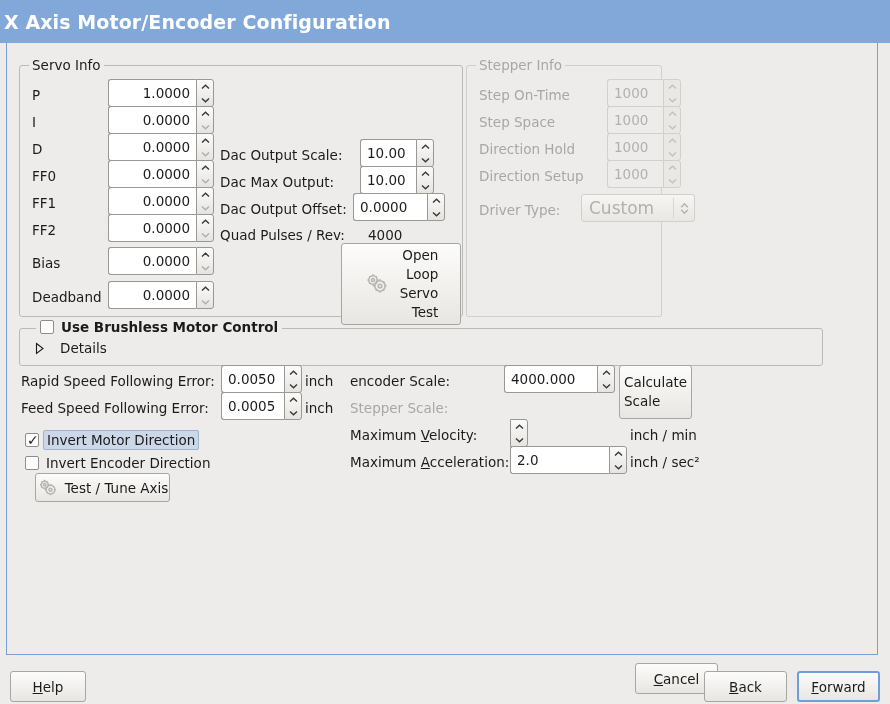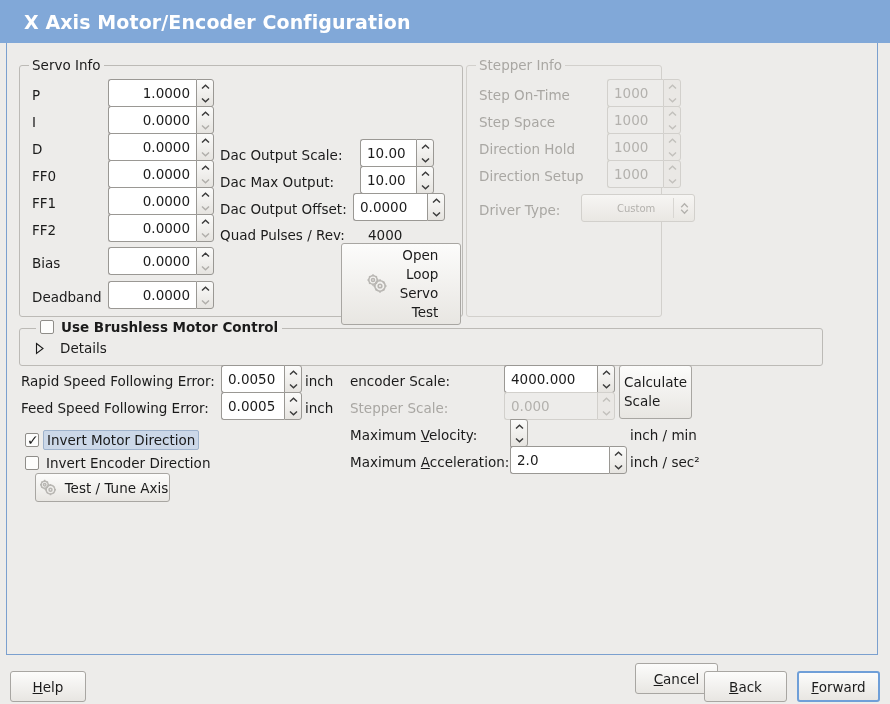--- a/index.html
+++ b/index.html
@@ -16,21 +16,21 @@
   
   .titlebar {
     position: absolute; left: 0; top: 0; width: 890px; height: 43px;
     background: #81a8d8;
     display: flex; align-items: center;
   }
   .titlebar .title {
     color: #ffffff;
     font-size: 19px;
     font-weight: bold;
-    padding-left: 24px;
+    padding-left: 4px;
     letter-spacing: 0.1px;
   }
 
   
   .content {
     position: absolute; left: 6px; top: 43px;
     width: 872px; height: 612px;
     background: #edecea;
     border: 1px solid #7ba0cf;
     border-top: none;
@@ -102,21 +102,21 @@
   .spin.disabled .btns { border-color: #d2d0cc; background: #eae8e5; }
 
   
   .combo {
     position: absolute; height: 28px;
     border: 1px solid #d2d0cc; border-radius: 3px;
     background: linear-gradient(#f6f5f3, #e9e7e3);
     box-sizing: border-box;
     display: flex; align-items: center;
   }
-  .combo .ctext { flex: 1 1 auto; padding-left: 7px; font-size: 10px; color: #b3b1ad; margin-left: 28px; }
+  .combo .ctext { flex: 1 1 auto; padding-left: 7px; font-size: 17px; color: #b3b1ad; }
   .combo .csep { width: 1px; height: 20px; background: #d8d6d2; }
   .combo .carr { width: 20px; display: flex; align-items: center; justify-content: center; }
 
   
   .btn {
     position: absolute;
     border: 1px solid #a8a6a2;
     border-radius: 3px;
     background: linear-gradient(#fcfcfb, #e8e6e2);
     box-sizing: border-box;
@@ -568,35 +568,20 @@
           </div>
         <div class="ar">
             <svg width="9" height="6" viewBox="0 0 9 6">
               <path d="M1 1.4 L4.5 4.8 L8 1.4" fill="none" stroke="#3a3a3a" stroke-width="1.4"></path>
             </svg>
           </div>
       </div>
     </div>
 
     <div class="lbl dis" style="left:343px; top:357px;">Stepper Scale:</div>
-    <div class="spin disabled" style="left:497px; top:349px; width:111px;">
-      <div class="entry">0.000</div>
-      <div class="btns">
-        <div class="ar">
-            <svg width="9" height="6" viewBox="0 0 9 6">
-              <path d="M1 4.6 L4.5 1.2 L8 4.6" fill="none" stroke="#c2c0bc" stroke-width="1.4"></path>
-            </svg>
-          </div>
-        <div class="ar">
-            <svg width="9" height="6" viewBox="0 0 9 6">
-              <path d="M1 1.4 L4.5 4.8 L8 1.4" fill="none" stroke="#c2c0bc" stroke-width="1.4"></path>
-            </svg>
-          </div>
-      </div>
-    </div>
 
     <div class="btn" style="left:612px; top:322px; width:73px; height:54px;">
       <span class="multiline left">
         <span>Calculate</span><br>
         <span>Scale</span>
       </span>
     </div>
 
     <div class="lbl" style="left:343px; top:384px;">
       <span>Maximum </span><span class="acc">V</span><span>elocity:</span>

